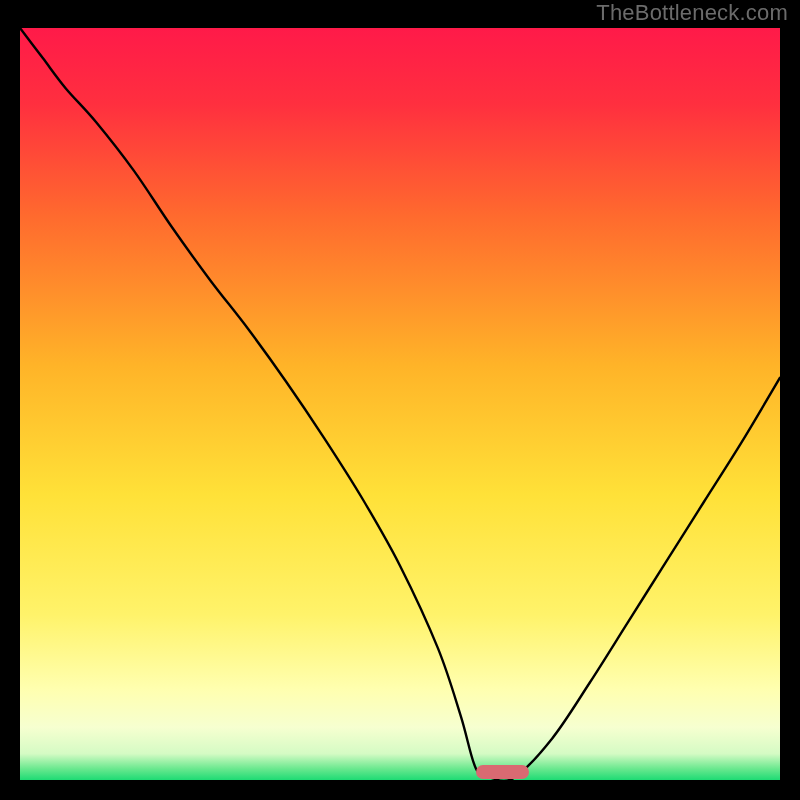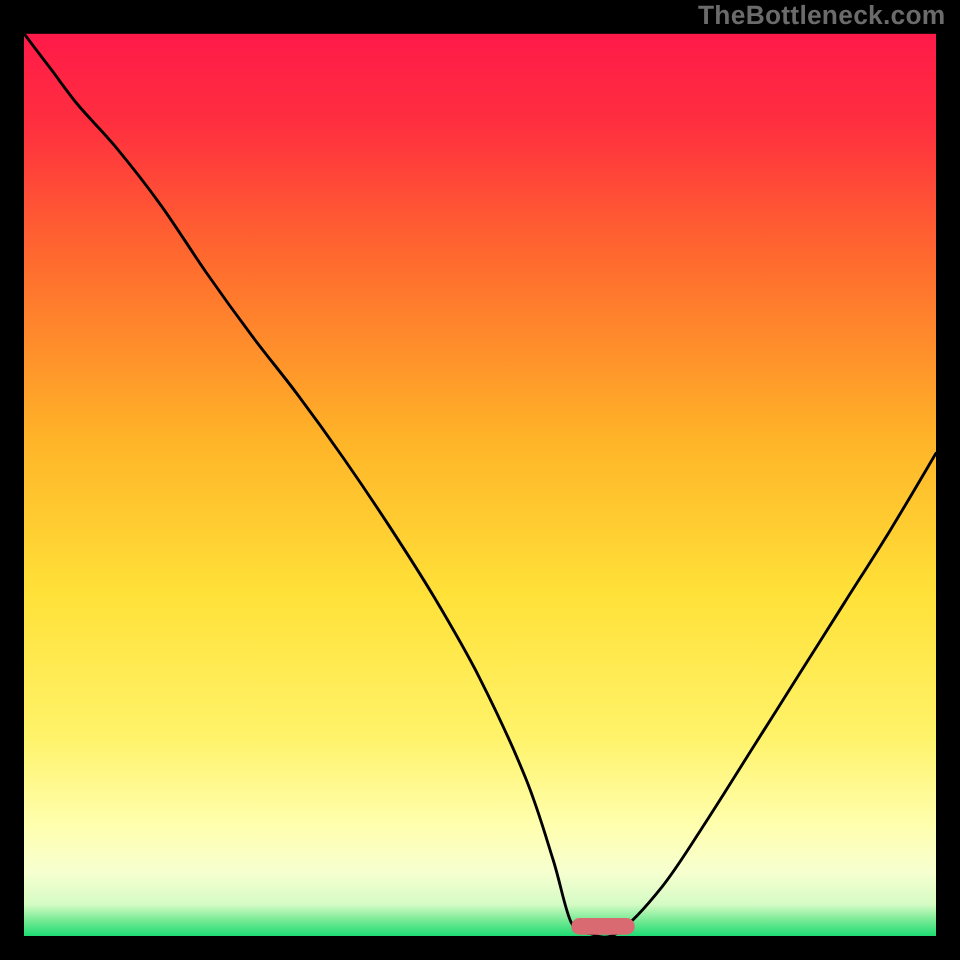--- a/index.html
+++ b/index.html
@@ -16,21 +16,21 @@
     width: 800px;
     height: 800px;
     background: #000;
   }
   .watermark {
     position: absolute;
     top: 0px;
     right: 12px;
     color: #6b6b6b;
     font-size: 22px;
-    font-weight: 700;
+    font-weight: 400;
     letter-spacing: 0.2px;
     text-align: left;
     z-index: 5;
   }
   .plot-area {
     position: absolute;
     left: 20px;
     top: 28px;
     width: 760px;
     height: 752px;

